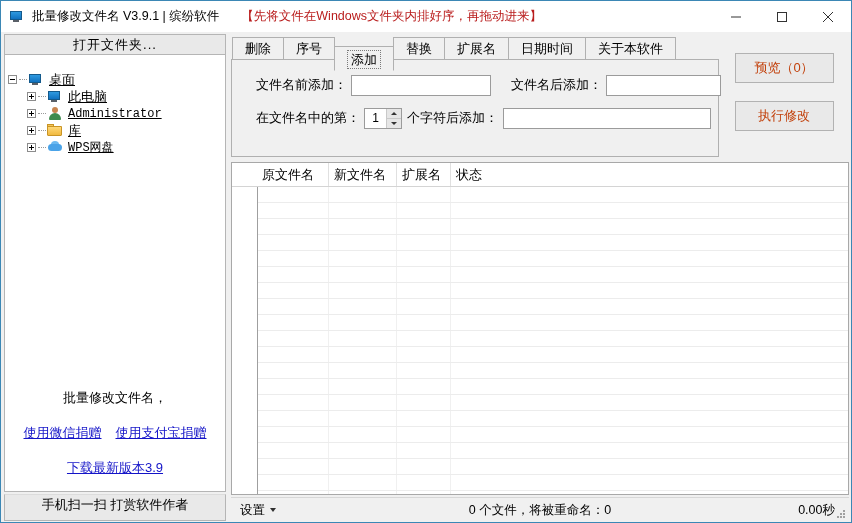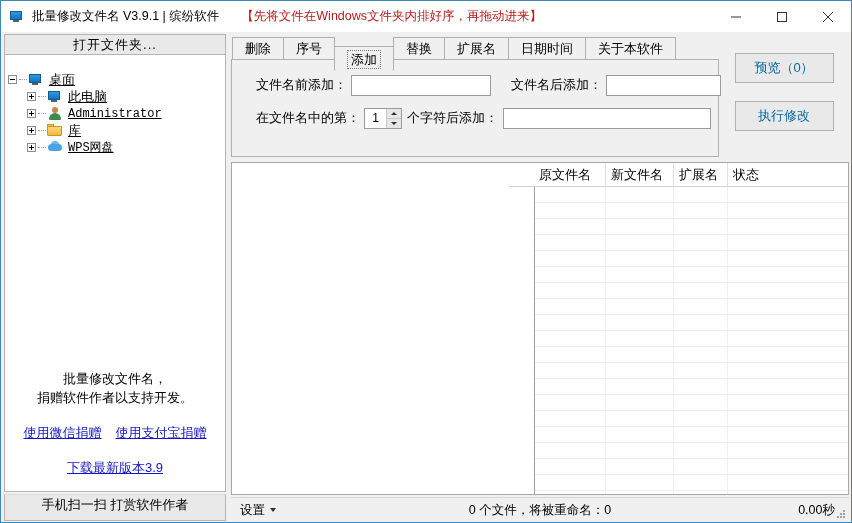--- a/index.html
+++ b/index.html
@@ -339,41 +339,40 @@
     align-items: center;
     padding-top: 19px;
     box-sizing: border-box;
   }
   .actbtn {
     width: 99px;
     height: 30px;
     background: #e9e9e9;
     border: 1px solid #b2b2b2;
     font-size: 13px;
-    color: #0369a1;
+    color: #c2410c;
     display: flex;
     align-items: center;
     justify-content: center;
     box-sizing: border-box;
   }
   .actbtn.second { margin-top: 18px; }
   
   .tablewrap {
     flex: 1 1 auto;
     margin-top: 5px;
     margin-bottom: 2px;
     border: 1px solid #a8a8a8;
     background: #fff;
     box-sizing: border-box;
     display: flex;
     flex-direction: column;
     min-height: 0;
     overflow: hidden;
     position: relative;
-    align-items: flex-end;
   }
   .thead {
     display: flex;
     height: 24px;
     flex: 0 0 auto;
     border-bottom: 1px solid #d4d4d4;
     padding-left: 25px;
     box-sizing: border-box;
   }
   .th {
@@ -587,21 +586,20 @@
               <span class="cloud-b"></span>
                 <span class="cloud-c"></span>
             </span>
             <span class="tlabel mono">WPS网盘</span>
           </div>
 
         </div>
 
         <div class="donate">
           <div class="donate-line">批量修改文件名，</div>
-          <div class="donate-line">捐赠软件作者以支持开发。</div>
           <div class="donate-links">
             <span class="dlink">使用微信捐赠</span>
             <span class="dlink">使用支付宝捐赠</span>
           </div>
           <div class="dl-version">
             <span class="dlink">下载最新版本3.9</span>
           </div>
         </div>
       </div>
       <div class="scan-btn">手机扫一扫 打赏软件作者</div>

